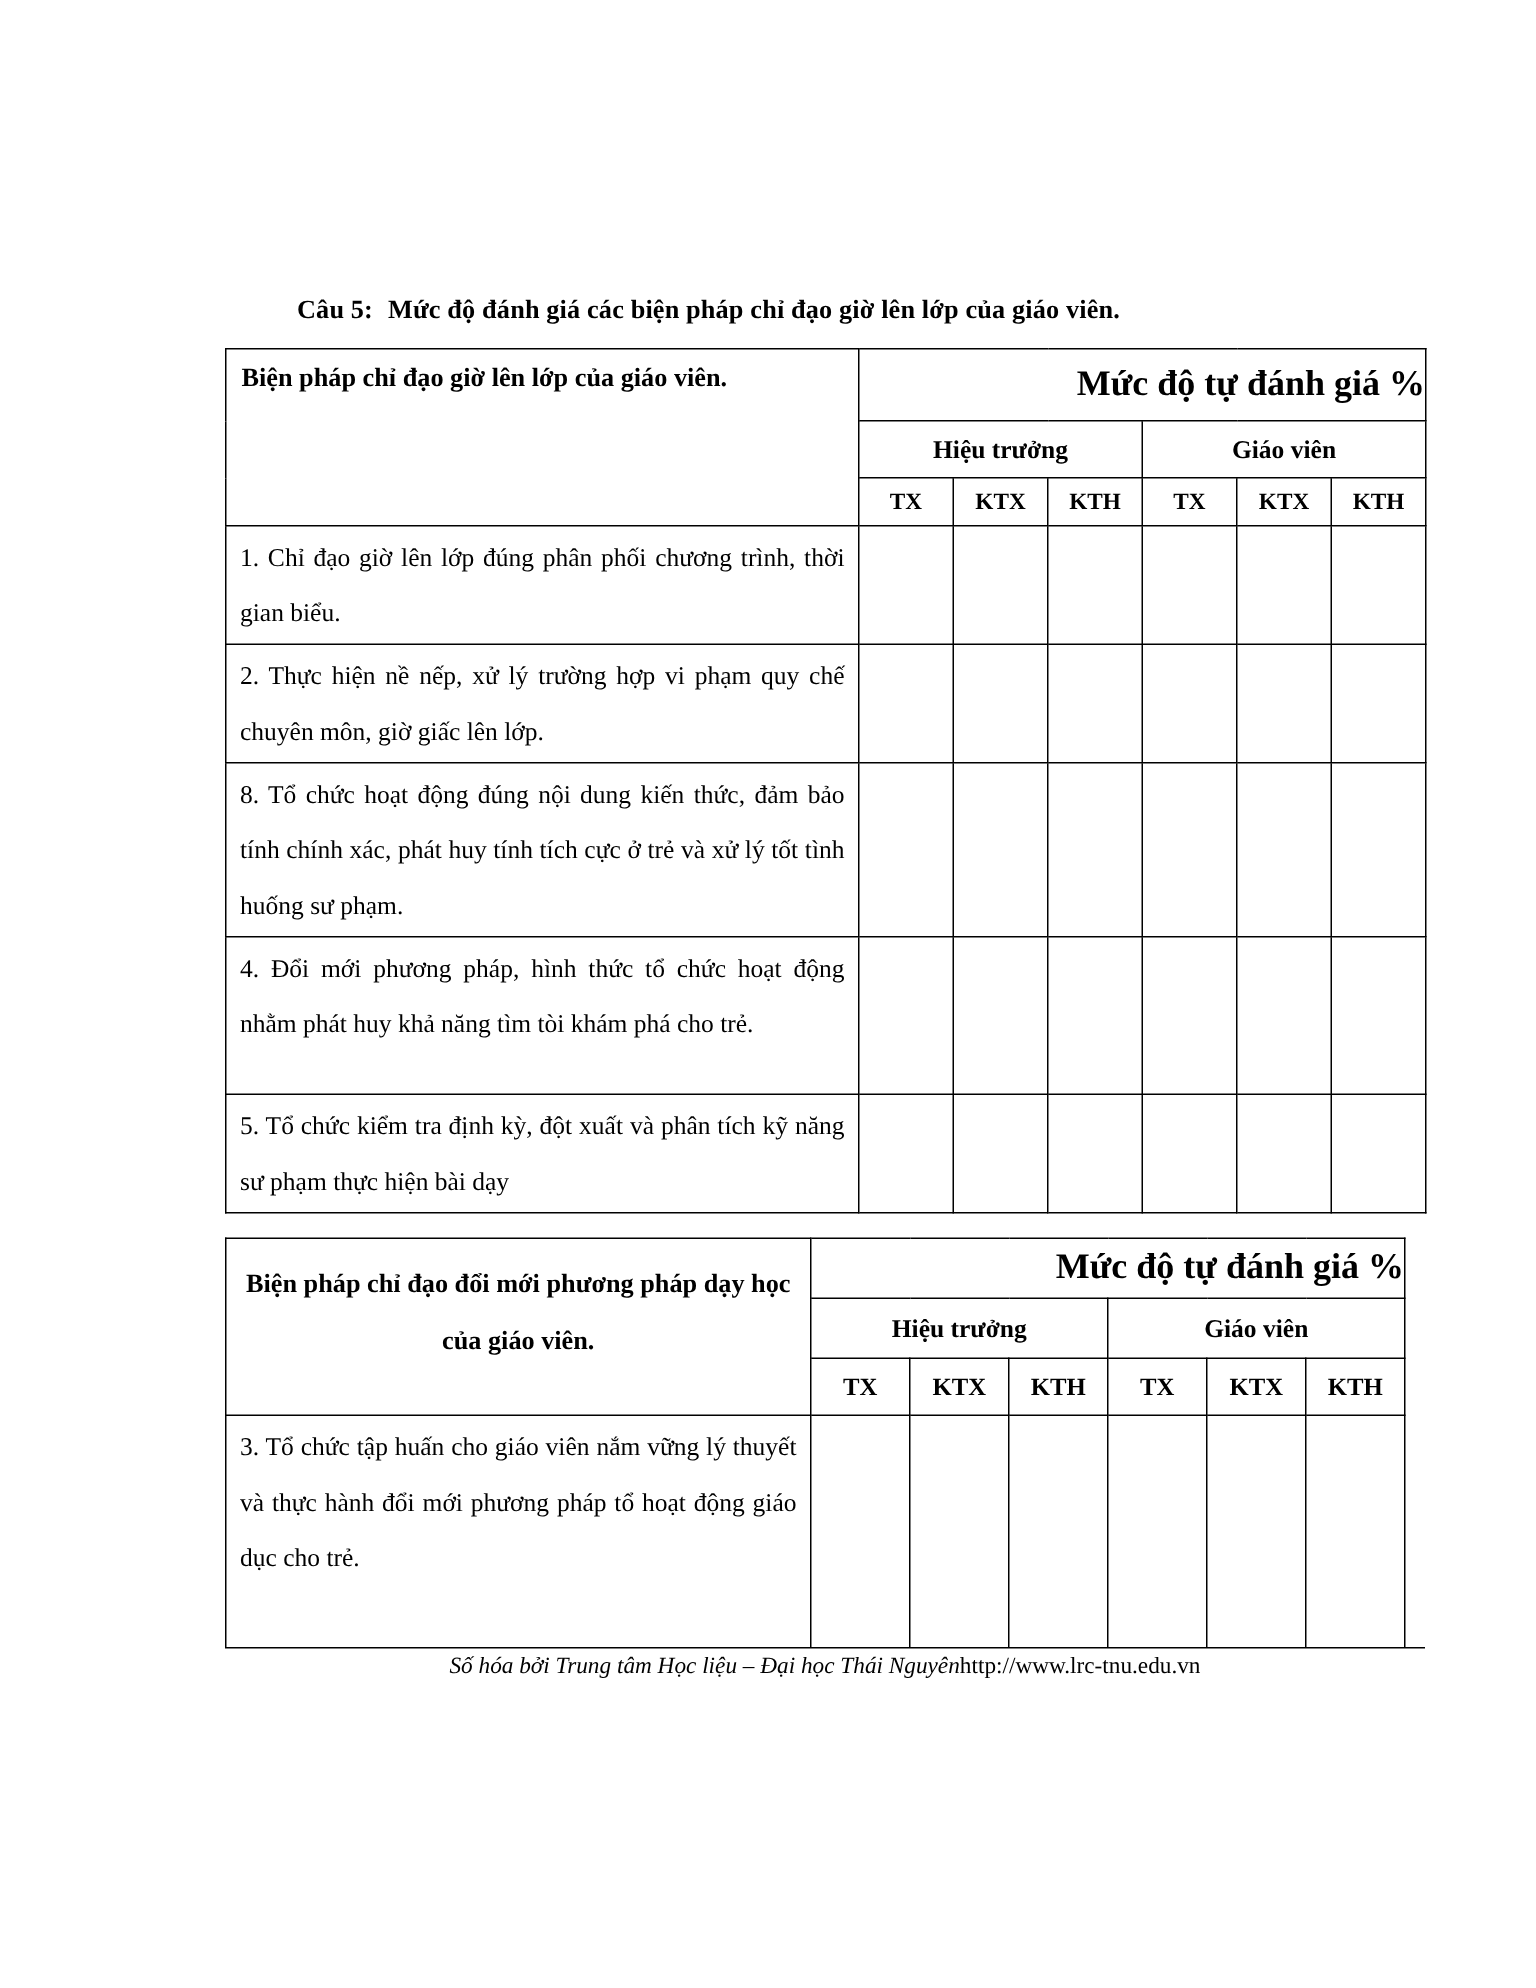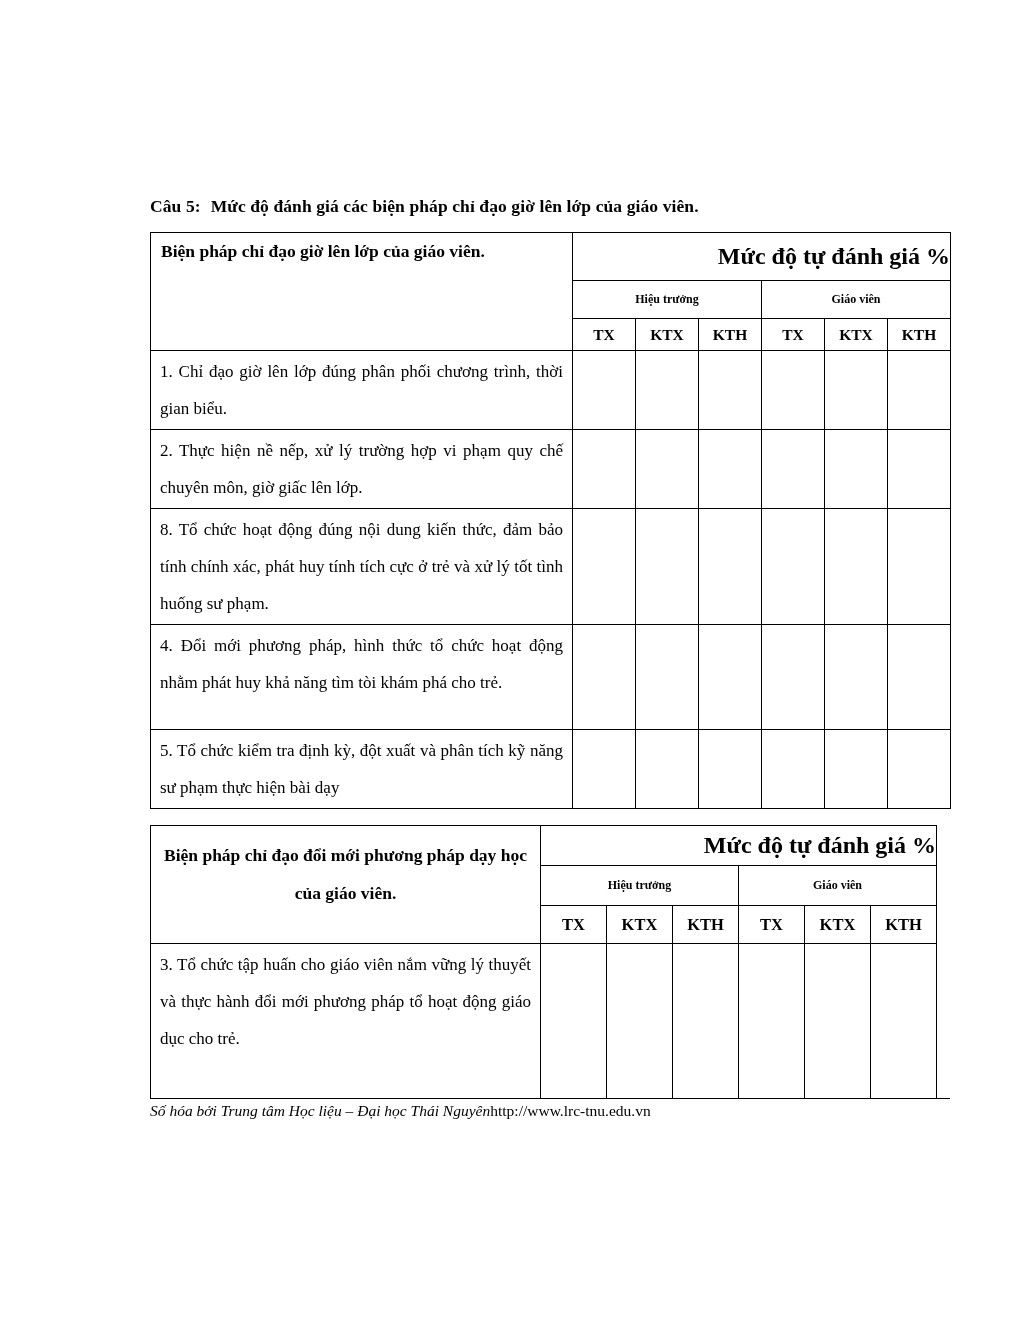--- a/index.html
+++ b/index.html
@@ -11,21 +11,21 @@
     position: relative;
   }
   .page { padding: 196px 74px 0 150px; }
 
   .sec-title {
     font-weight: bold;
     font-size: 17.5px;
     margin-bottom: 15px;
     letter-spacing: 0.1px;
   }
-  .sec-title .num { margin-right: 10px; }
+  .sec-title .num { margin-right: 10px; margin-left: 48px; }
 
   table { border-collapse: collapse; table-layout: fixed; }
   th, td { border: 1.6px solid #000; vertical-align: top; }
 
   
   .t1 { width: 800px; }
   .t1 col.c-item { width: 422px; }
   .t1 col.c-mark { width: 63px; }
 
   
@@ -45,21 +45,21 @@
     text-align: right; vertical-align: middle;
   }
   tr.h1 { height: 48px; }
   tr.h2 { height: 38px; }
   tr.h3 { height: 32px; }
   .t2 tr.h1 { height: 40px; }
   .t2 tr.h2 { height: 40px; }
   .t2 tr.h3 { height: 38px; }
 
   th.sub-h {
-    font-size: 12px; font-weight: bold;
+    font-size: 17px; font-weight: bold;
     text-align: center; vertical-align: middle;
   }
   th.col-h {
     font-size: 15.5px; font-weight: bold;
     vertical-align: middle;
   }
   .t2 th.col-h { font-size: 16.5px; }
 
   td.item {
     font-size: 17px;
@@ -81,21 +81,21 @@
     margin: 34px 0 0 20px;
     width: 732px;
     letter-spacing: 0.1px;
   }
   .sec6-title .num { margin-right: 10px; }
 
   .footer {
     width: 800px;
     border-top: 1.6px solid #000;
     display: flex;
-    justify-content: flex-start;
+    justify-content: center;
     align-items: baseline;
     padding-top: 3px;
     font-size: 15.5px;
   }
   .footer .credit { font-style: italic; }
   .footer .url { font-style: normal; }
 </style>
 </head>
 <body>
 

